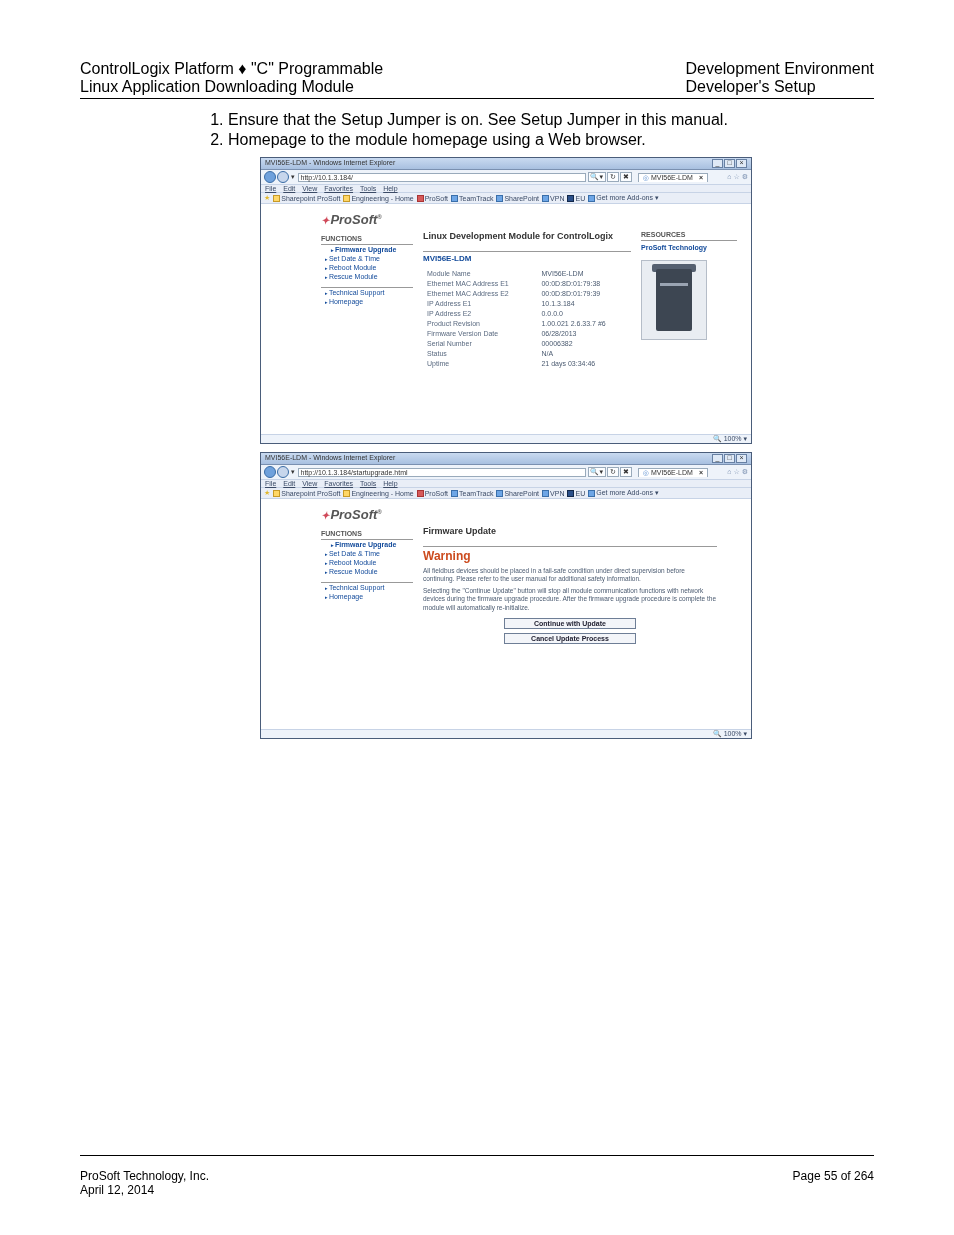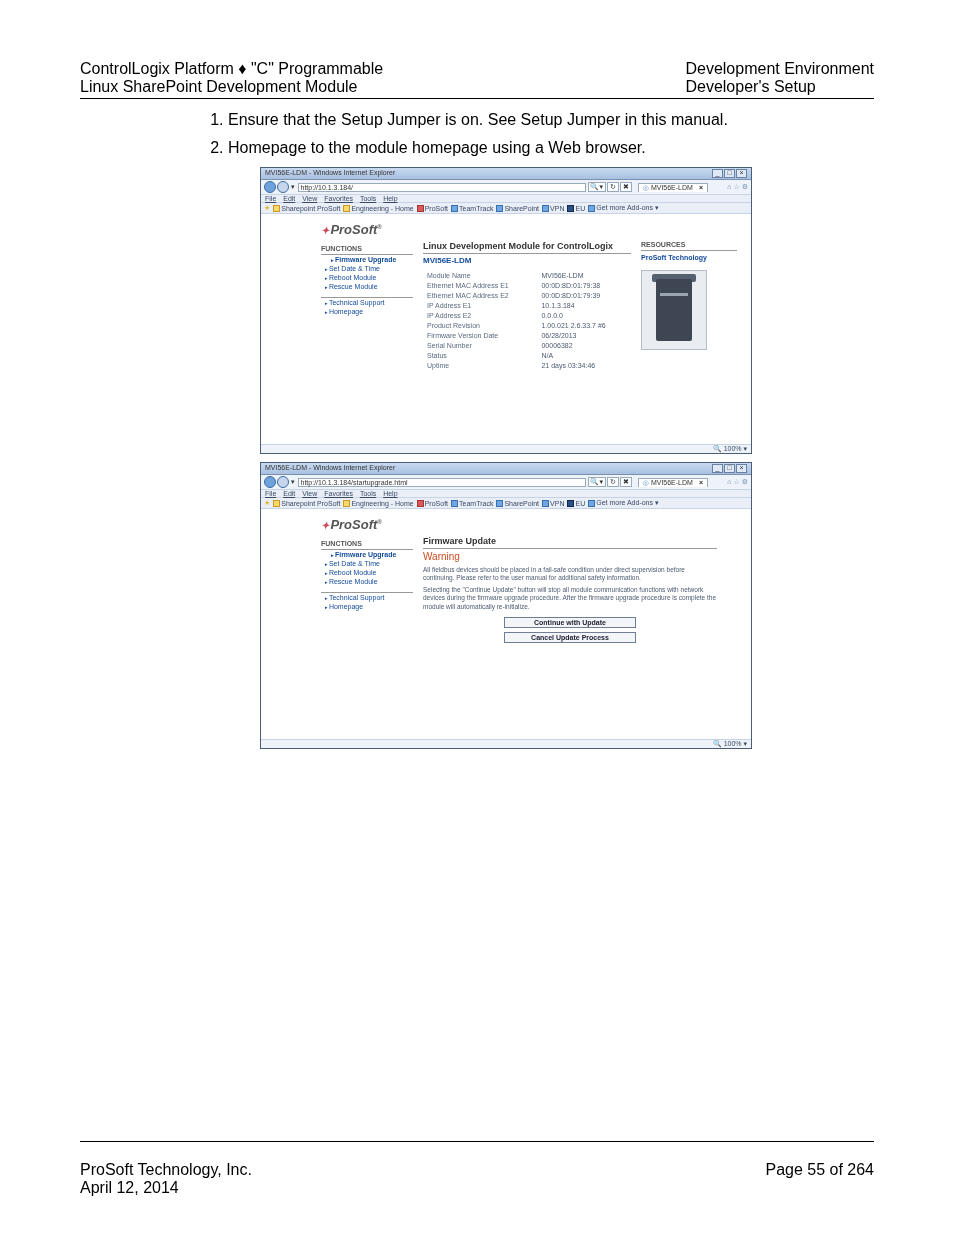--- a/index.html
+++ b/index.html
@@ -1,20 +1,20 @@
 <!DOCTYPE html>
 <html><head>
 <meta charset="utf-8">
 <style>
   body{margin:0;background:#fff;font-family:Arial,Helvetica,sans-serif;color:#000}
   .page{width:954px;height:1235px;box-sizing:border-box;padding:40px 80px 40px 80px;position:relative}
   .hdr{display:flex;justify-content:space-between;font-size:16px;border-bottom:1.5px solid #000;padding-bottom:2px;margin:20px 0 12px}
   .sect{font-weight:bold;margin:24px 0 6px 120px;font-size:16px}
   ol.steps{margin:0 0 0 148px;padding:0;font-size:16px}
-  ol.steps li{margin:10px 0}
+  ol.steps li{margin:2px 0}
   .shot{margin:8px 0 8px 180px}
   .ie-frame{width:490px;border:1px solid #4a5d7a;background:#e9eef7;font-size:7px;color:#333;position:relative}
   .ie-title{background:linear-gradient(#c9daf0,#a8c0e0);border-bottom:1px solid #7a90b0;padding:1px 4px;display:flex;justify-content:space-between}
   .winbtns span{display:inline-block;width:9px;height:7px;border:1px solid #6780a3;background:#dfe9f6;margin-left:1px;text-align:center;line-height:6px}
   .ie-addr{display:flex;align-items:center;padding:1px 3px;background:#eef3fa;border-bottom:1px solid #c7d3e6}
   .navcircle{width:10px;height:10px;border-radius:50%;background:#6fa1dc;border:1px solid #3b6da6;margin-right:1px}
   .addrbox{background:#fff;border:1px solid #9ab;flex:1 1 110px;padding:0 2px;margin:0 2px}
   .srch{display:flex;align-items:center;gap:1px}
   .sbtn{border:1px solid #9ab;background:#fbfdff;padding:0 2px}
   .tab{display:inline-block;background:#fff;border:1px solid #9ab;border-bottom:none;padding:0 4px;margin-left:6px}
@@ -34,47 +34,47 @@
   .logo{padding:8px 0 4px 60px;font-size:13px;font-weight:bold;font-style:italic;color:#555}
   .logo .clov{color:#d04a5a;font-size:10px;margin-right:1px}
   .logo sup{font-size:6px}
   .content{display:flex;padding:0 14px 14px 60px;gap:10px}
   .sidebar{width:92px;font-size:7px}
   .sbhdr{color:#555;font-weight:bold;padding-bottom:2px;border-bottom:1px solid #999;margin-top:4px}
   .sbitem{color:#124a9a;padding:1px 0 1px 4px;cursor:pointer}
   .sbitem::before{content:"▸ ";font-size:5px;color:#124a9a}
   .sbitem.sub{padding-left:10px;font-weight:bold}
   .main{flex:1}
-  .mainhdr{font-weight:bold;font-size:9px;border-bottom:1px solid #999;padding-bottom:2px}
+  .mainhdr{font-weight:bold;font-size:9px;border-bottom:1px solid #999;padding-bottom:10px}
   .subhdr{color:#124a9a;font-weight:bold;font-size:8px;padding:2px 0 4px}
   .infogrid{width:100%;font-size:7px;color:#4a5a70}
   .infogrid td{padding:0.5px 2px}
   .infogrid td:first-child{color:#5a6a80}
   .rightcol{width:96px;font-size:7px}
   .rhdr{color:#555;font-weight:bold;border-bottom:1px solid #999;padding-bottom:2px}
   .rlink{color:#124a9a;font-weight:bold;padding:3px 0}
   .modimg{margin-top:6px;width:64px;height:78px;background:#e9edf2;border:1px solid #b5bdc8;position:relative}
   .modimg .body{position:absolute;top:8px;left:14px;width:36px;height:62px;background:#3d4652;border-radius:2px}
   .modimg .cap{position:absolute;top:3px;left:10px;width:44px;height:8px;background:#556070;border-radius:2px}
   .modimg .stripe{position:absolute;top:22px;left:18px;width:28px;height:3px;background:#9aa4b2}
   .ie-status{background:#eef3fa;border-top:1px solid #c7d3e6;padding:0 4px;text-align:right;color:#3a4a66}
-  .warning-title{color:#cc4b1e;font-weight:normal;font-size:10px;padding:2px 0}
+  .warning-title{color:#cc4b1e;font-weight:bold;font-size:12px;padding:2px 0}
   .warntxt{color:#4a5a70;font-size:6.5px;line-height:1.25;padding:2px 0}
   .btn{display:block;width:130px;margin:4px auto;border:1px solid #6e7e96;background:#f3f5f9;text-align:center;padding:1px 0;color:#223;font-weight:bold}
-  .ftr{position:absolute;left:80px;right:80px;bottom:38px;border-top:1.5px solid #000;display:flex;justify-content:space-between;font-size:16px;padding-top:19px}
+  .ftr{position:absolute;left:80px;right:80px;bottom:38px;border-top:1.5px solid #000;display:flex;justify-content:space-between;font-size:12px;padding-top:13px}
   .fl{display:flex;flex-direction:column}
 </style>
 </head>
 <body>
 
 <div class="page">
   <div class="hdr">
     <div>
       <div>ControlLogix Platform ♦ "C" Programmable</div>
-      <div>Linux SharePoint Development Module</div>
+      <div>Linux Application Downloading Module</div>
     </div>
     <div style="">
       <div>Development Environment</div>
       <div>Developer's Setup</div>
     </div>
   </div>
 
   <ol class="steps">
     <li>Ensure that the Setup Jumper is on. See Setup Jumper in this manual.</li>
     <li>Homepage to the module homepage using a Web browser.</li>

